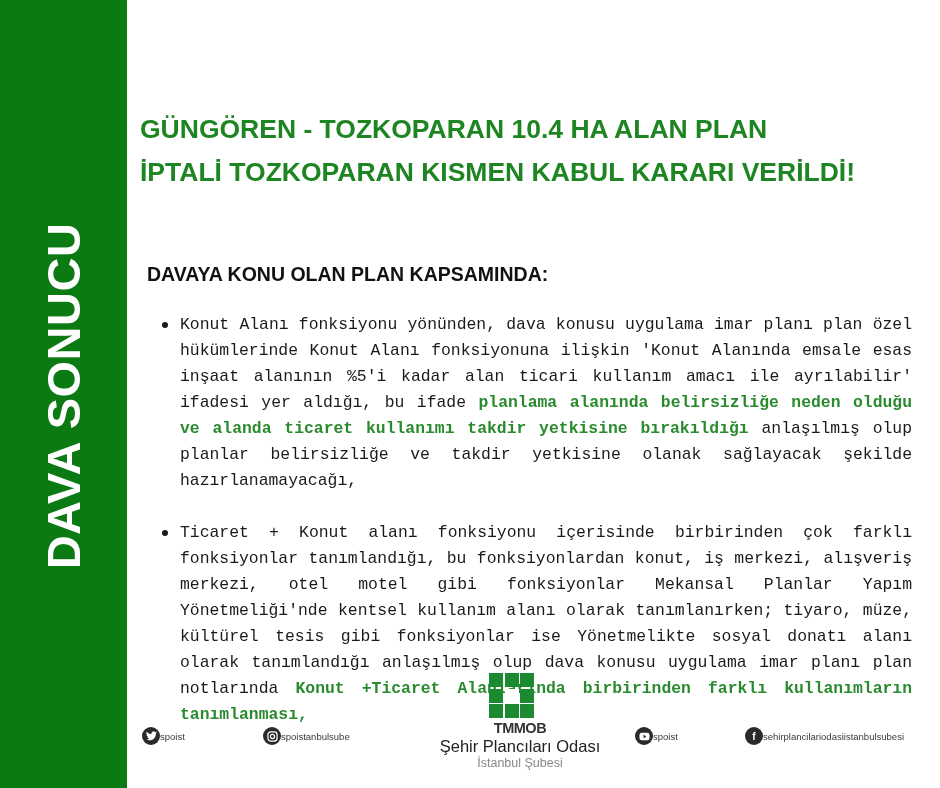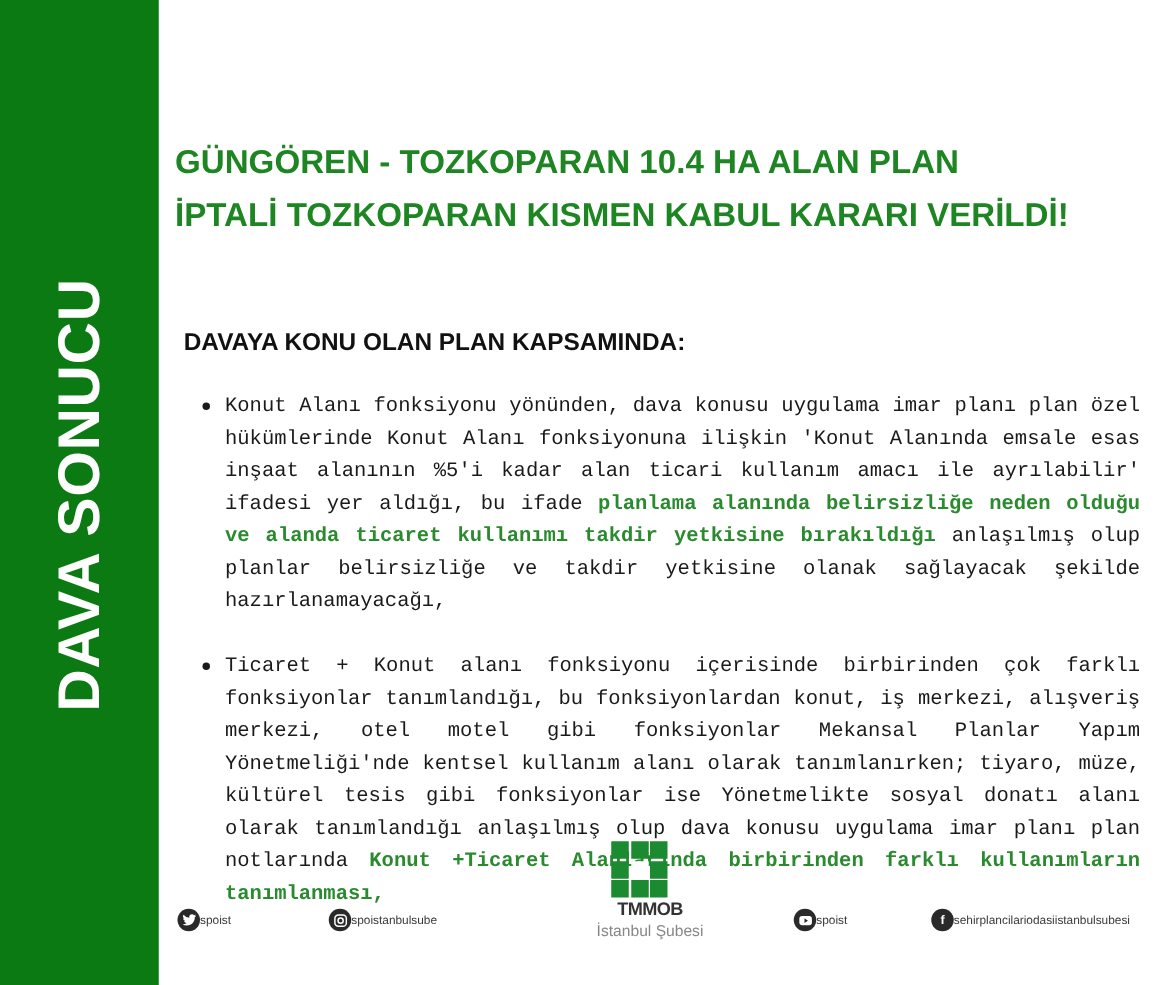--- a/index.html
+++ b/index.html
@@ -106,20 +106,21 @@
     <div></div>
   <div></div>
     <div class="empty"></div>
     <div></div>
   <div></div>
     <div></div>
     <div></div>
 </div>
 <div class="logo-text">
   <div class="logo-line1">TMMOB</div>
+  <div class="logo-line2">Şehir Plancıları Odası</div>
   <div class="logo-line3">İstanbul Şubesi</div>
 </div>
 
 <div class="footer-social" style="left:635px;">
   <span class="soc-icon">
     <svg width="11" height="9" viewBox="0 0 24 18">
         <rect x="1" y="1" width="22" height="16" rx="5" fill="#fff"></rect>
         <path d="M10 5l6 4-6 4z" fill="#2a2a2a"></path>
       </svg>
   </span>

